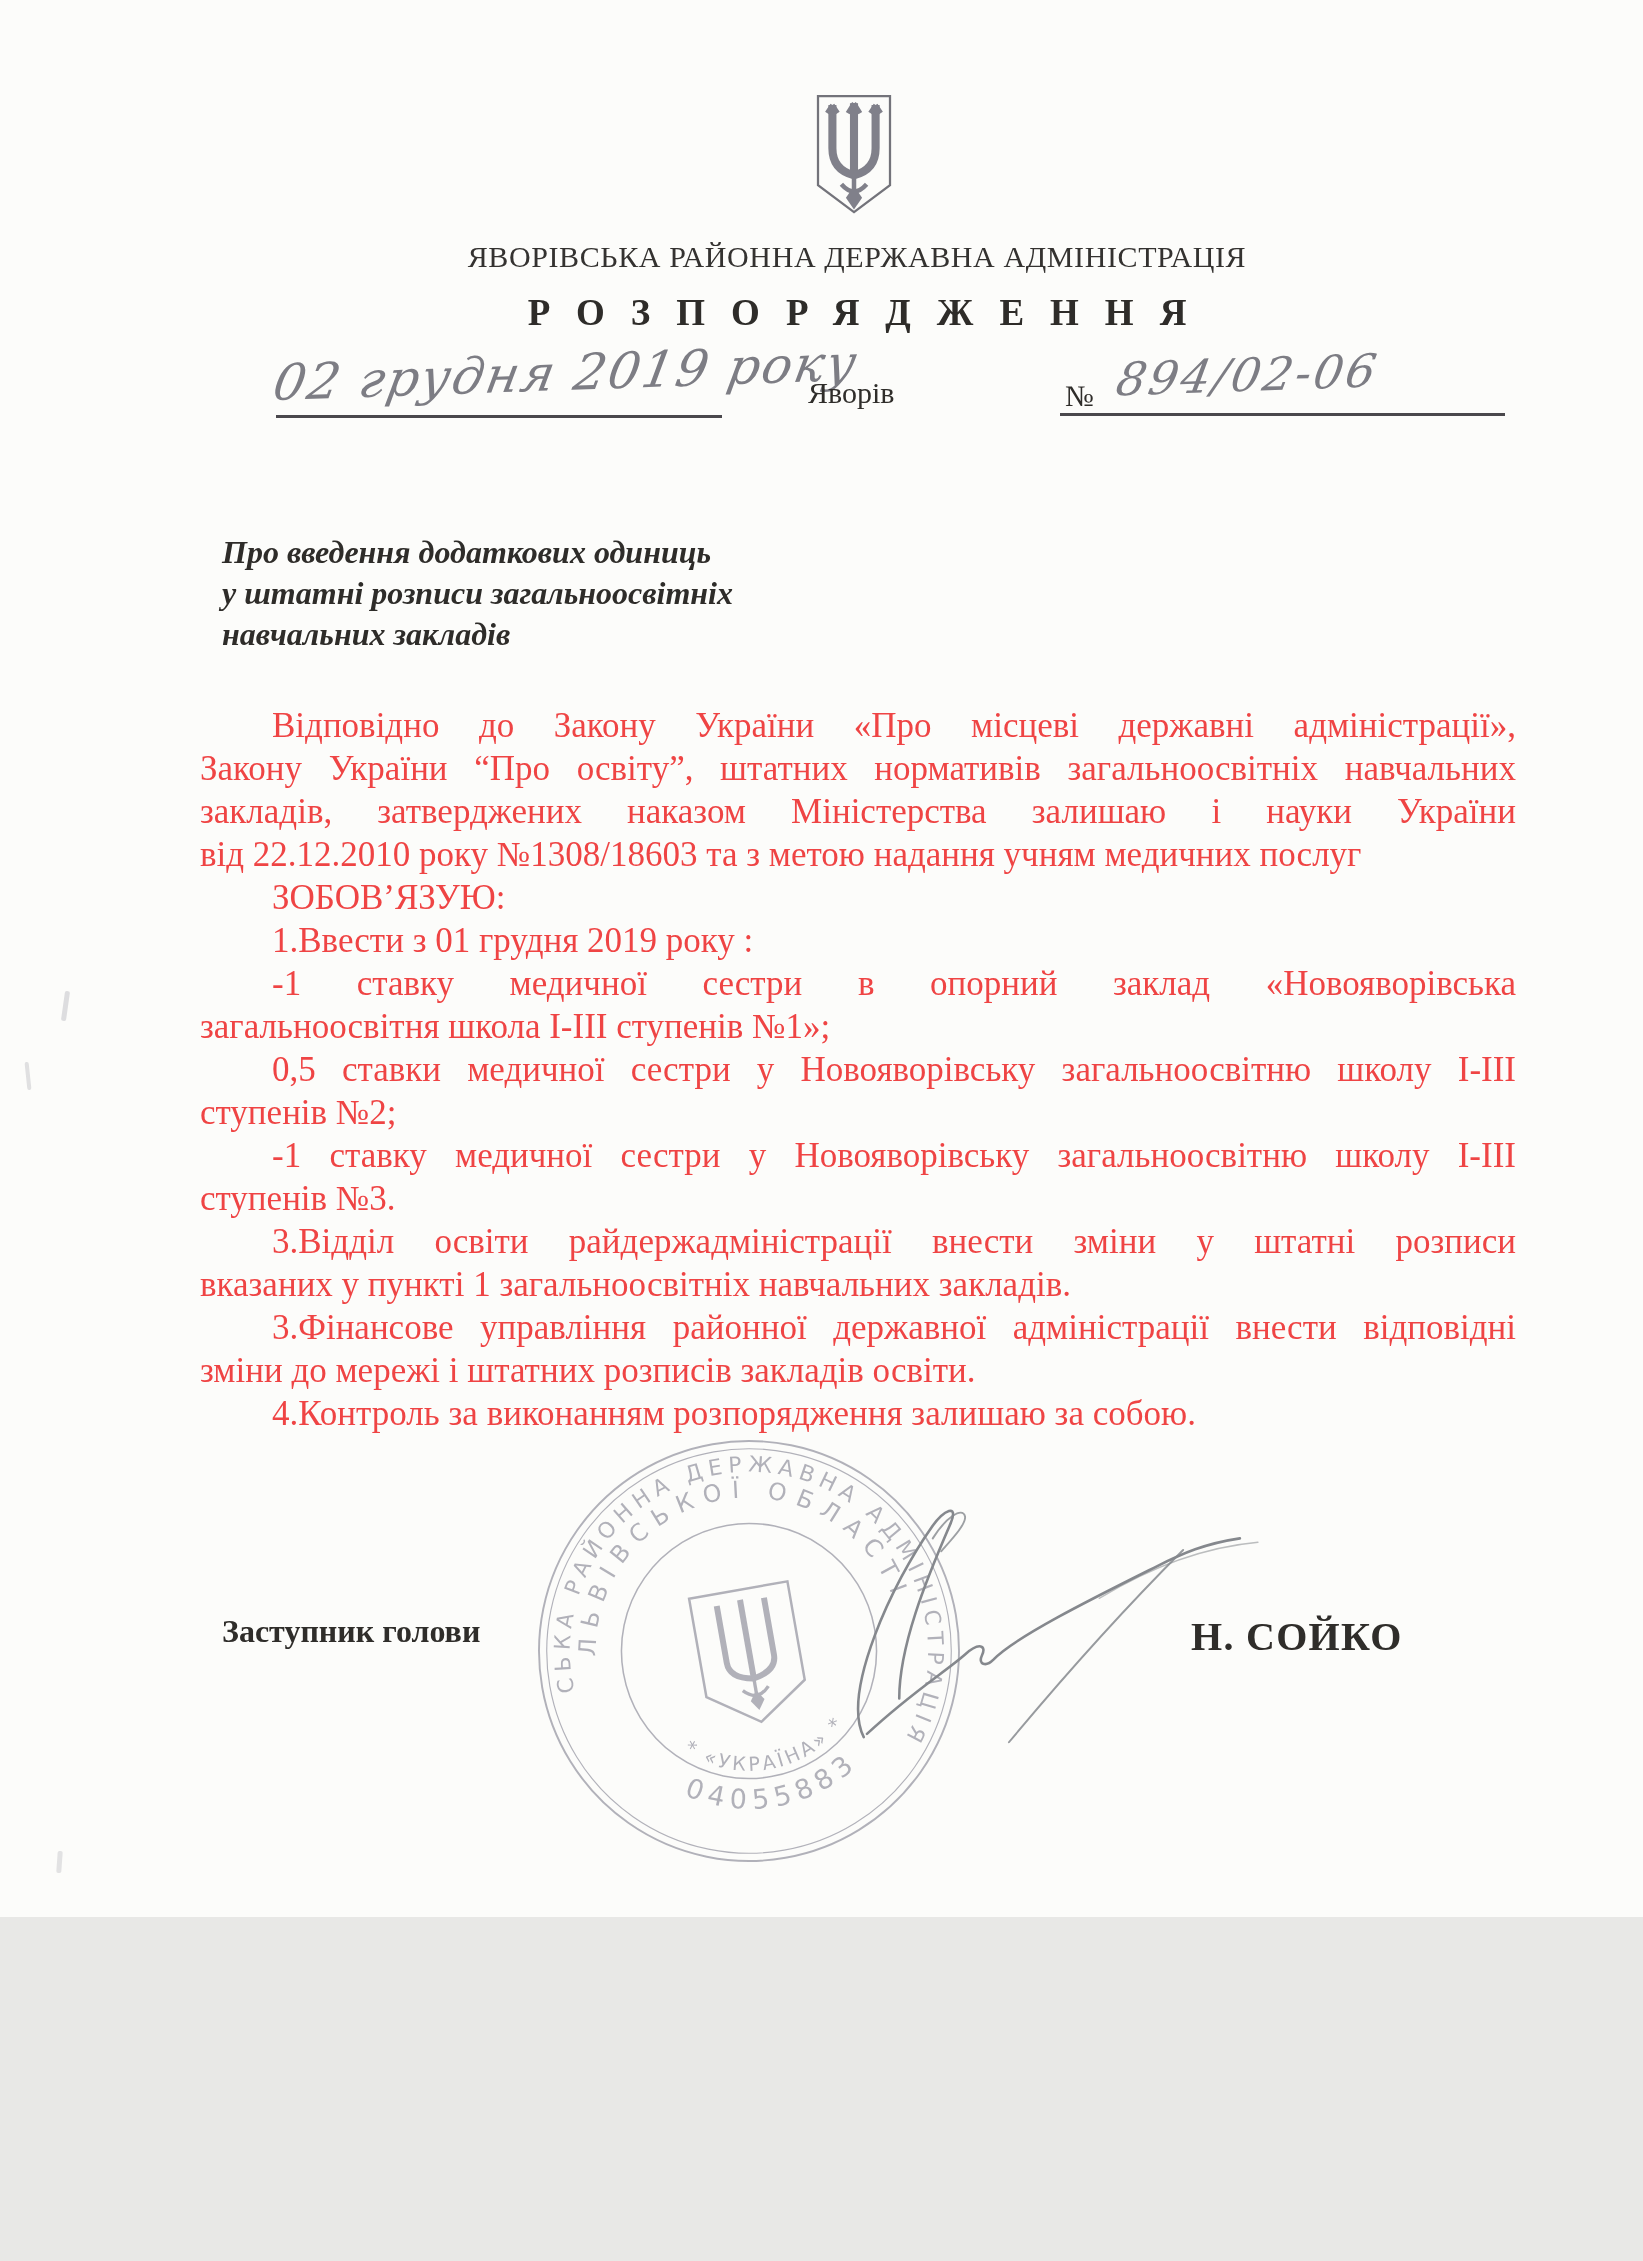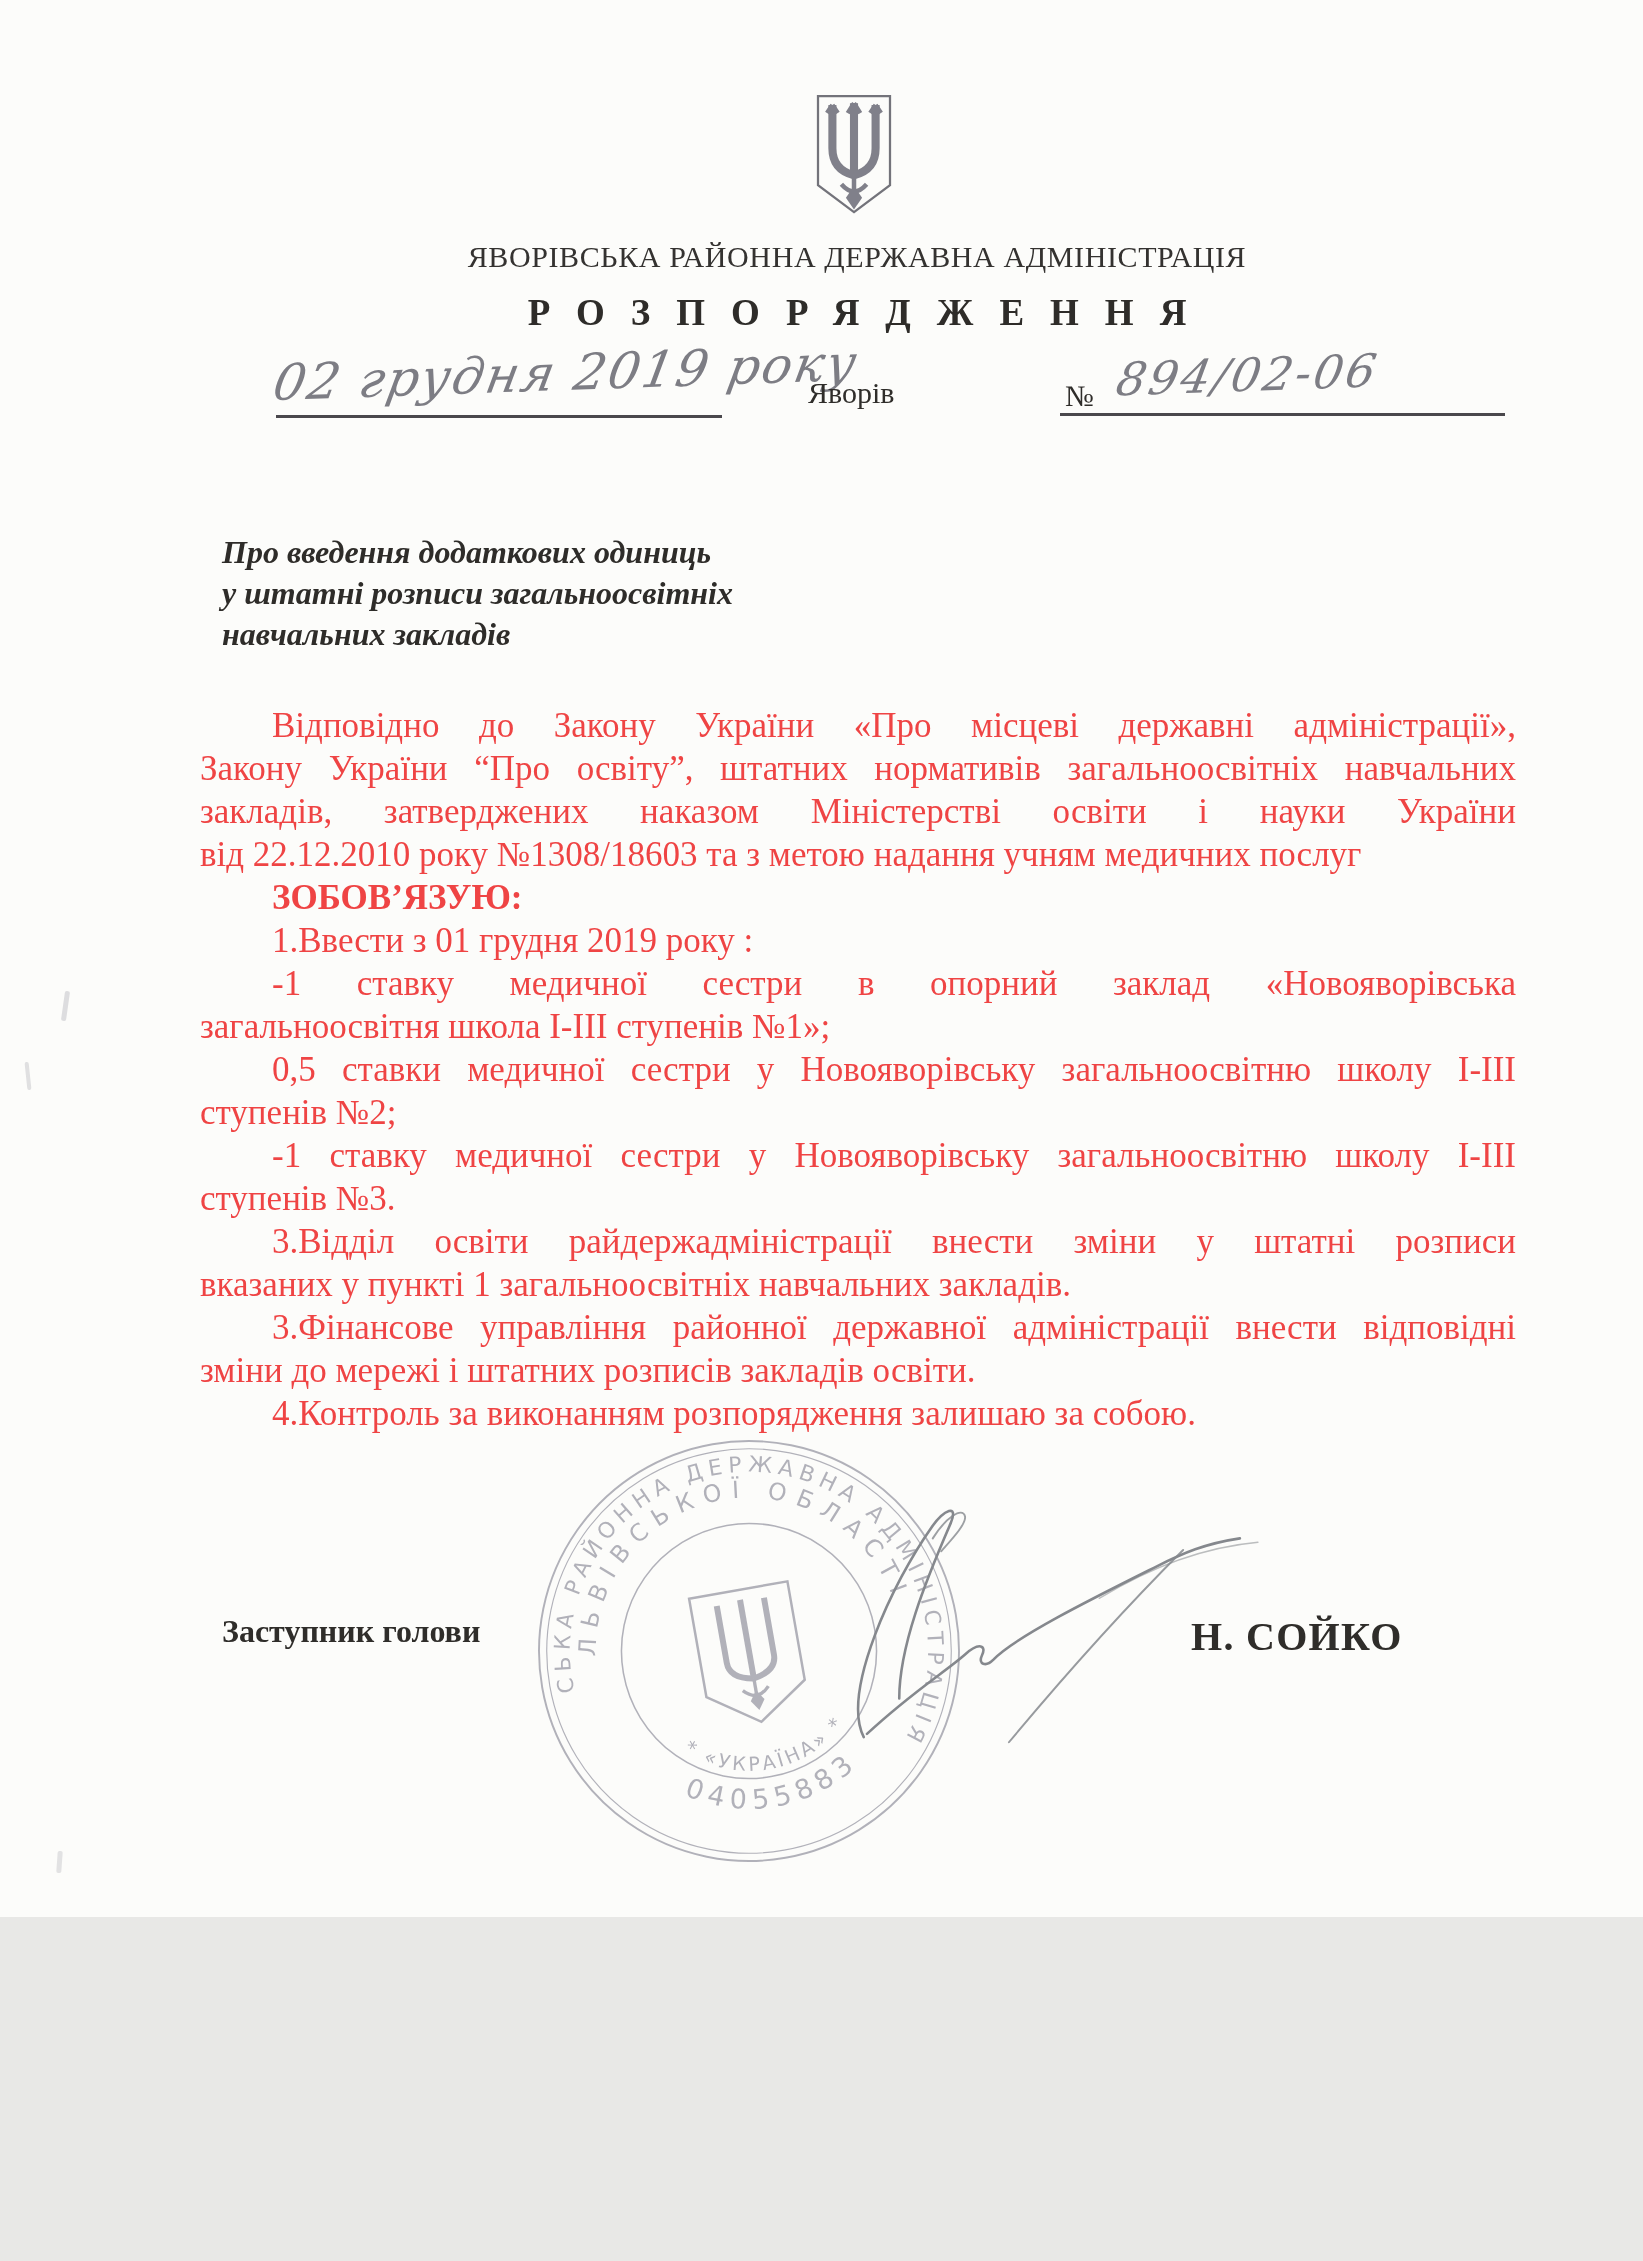--- a/index.html
+++ b/index.html
@@ -42,21 +42,21 @@
     color:#2e2c29;
   }
   
   .bodyflow{
     position:absolute;left:200px;top:704px;width:1316px;
     font-size:35px;color:#ef4444;
   }
   .ln{line-height:43px;text-align:justify;text-align-last:justify;}
   .ln.first{text-indent:72px;}
   .ln.end{text-align:left;text-align-last:left;}
-  .ln.bold{font-weight:bold;}
+  .ln.bold{font-weight:normal;}
   
   .sig-title{position:absolute;left:222px;top:1613px;font-size:32px;font-weight:bold;}
   .sig-name{position:absolute;left:1191px;top:1613px;font-size:40px;font-weight:bold;letter-spacing:1.3px;}
   
   .stamp{position:absolute;left:530px;top:1432px;width:438px;height:438px;opacity:.78;}
   .stamp text{font-family:"DejaVu Sans",sans-serif;fill:#9d9da8;}
   .signature{position:absolute;left:796px;top:1479px;width:471px;height:271px;}
   
   .mark{position:absolute;background:#c3c3c8;border-radius:1.9px;}
   .mark1{left:63px;top:991px;width:5.2px;height:30px;transform:rotate(8deg);opacity:.55;}
@@ -95,21 +95,21 @@
 
   <div class="subject">
     <div>Про введення додаткових одиниць</div>
     <div>у штатні розписи загальноосвітніх</div>
     <div>навчальних закладів</div>
   </div>
 
   <div class="bodyflow">
     <div class="ln first">Відповідно до Закону України «Про місцеві державні адміністрації»,</div>
     <div class="ln">Закону України “Про освіту”, штатних нормативів загальноосвітніх навчальних</div>
-    <div class="ln">закладів, затверджених наказом Міністерстві освіти і науки України</div>
+    <div class="ln">закладів, затверджених наказом Міністерства залишаю і науки України</div>
     <div class="ln end">від 22.12.2010 року №1308/18603 та з метою надання учням медичних послуг</div>
 
     <div class="ln first end bold">ЗОБОВ’ЯЗУЮ:</div>
 
     <div class="ln first end">1.Ввести з 01 грудня 2019 року :</div>
 
     <div class="ln first">-1 ставку медичної сестри в опорний заклад «Новояворівська</div>
     <div class="ln end">загальноосвітня школа І-ІІІ ступенів №1»;</div>
 
     <div class="ln first">0,5 ставки медичної сестри у Новояворівську загальноосвітню школу І-ІІІ</div>

